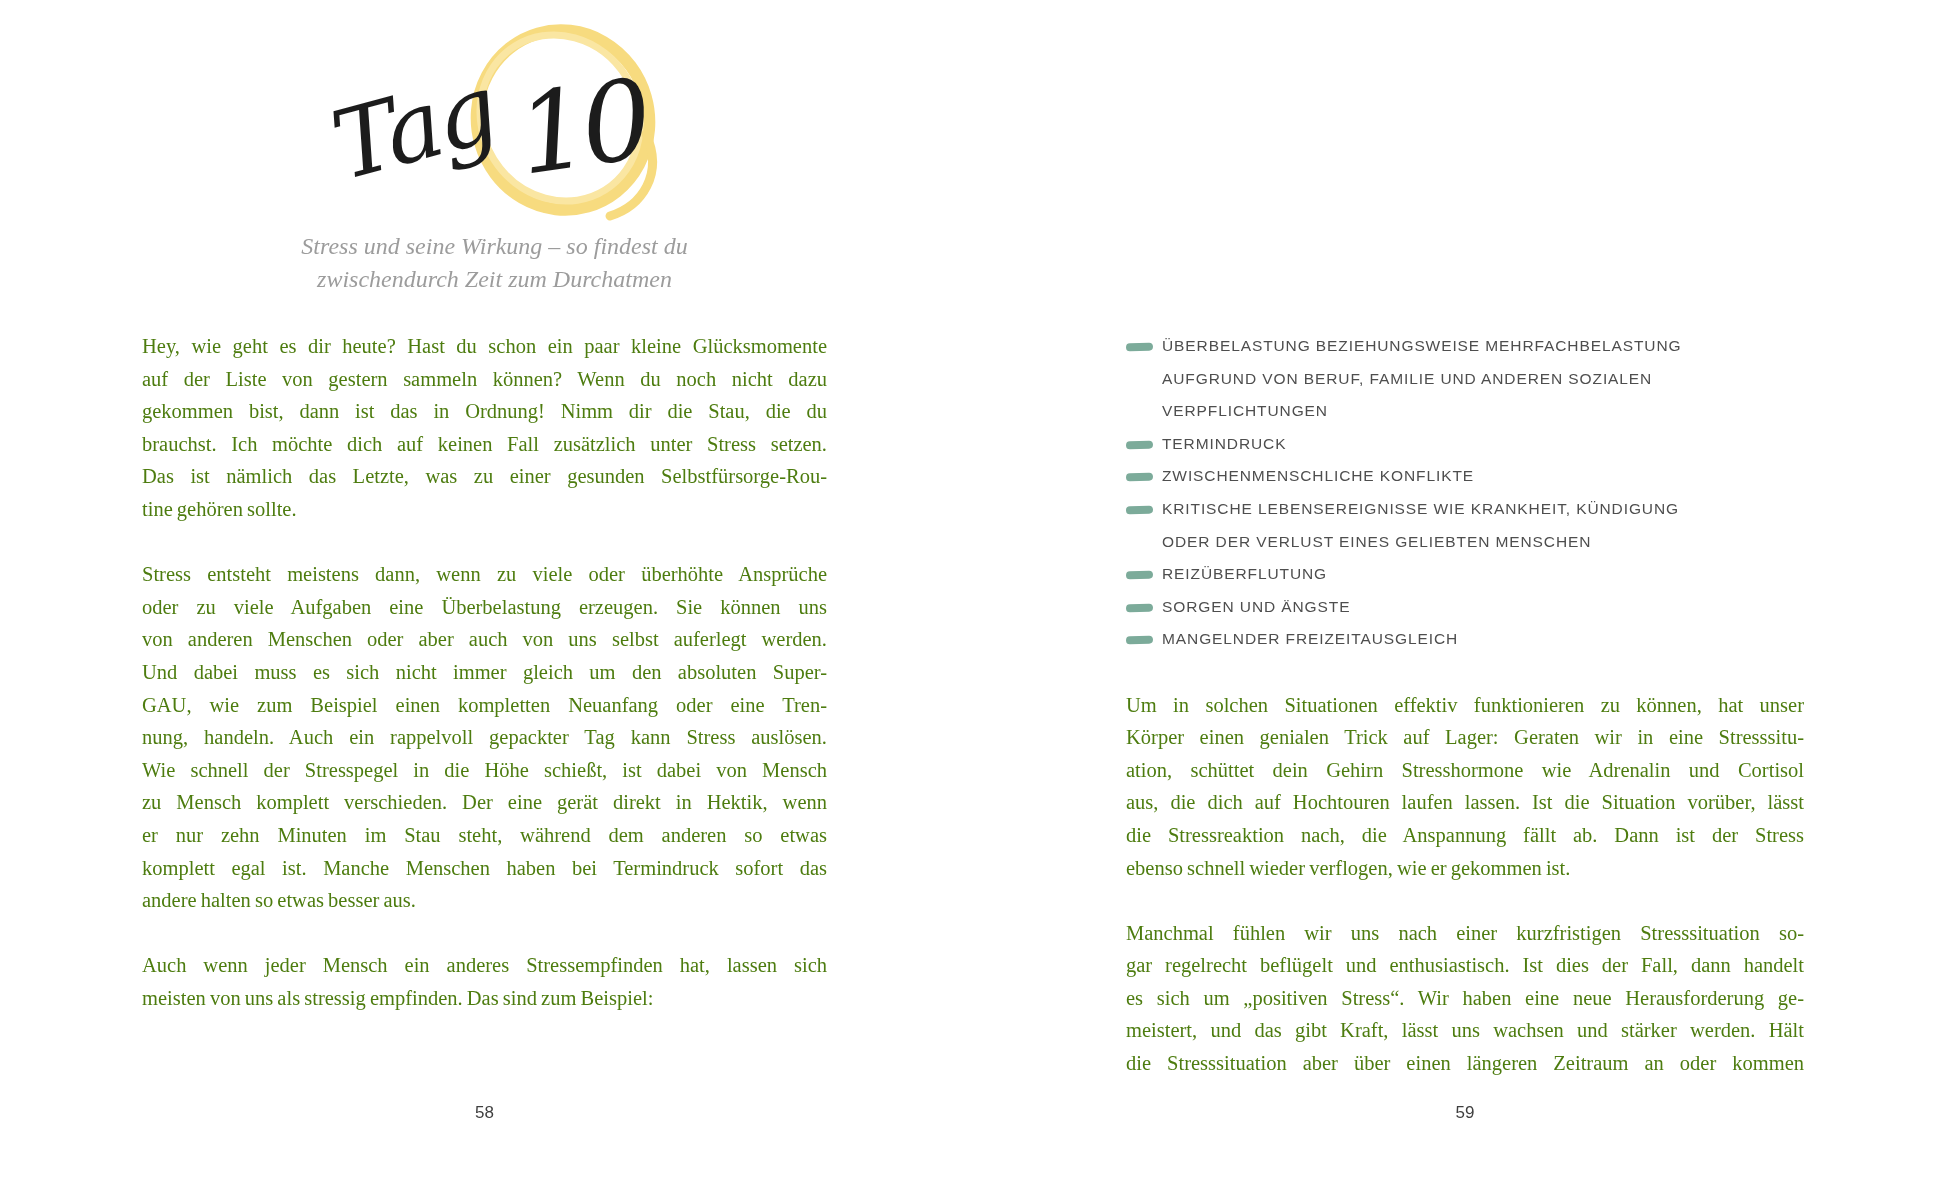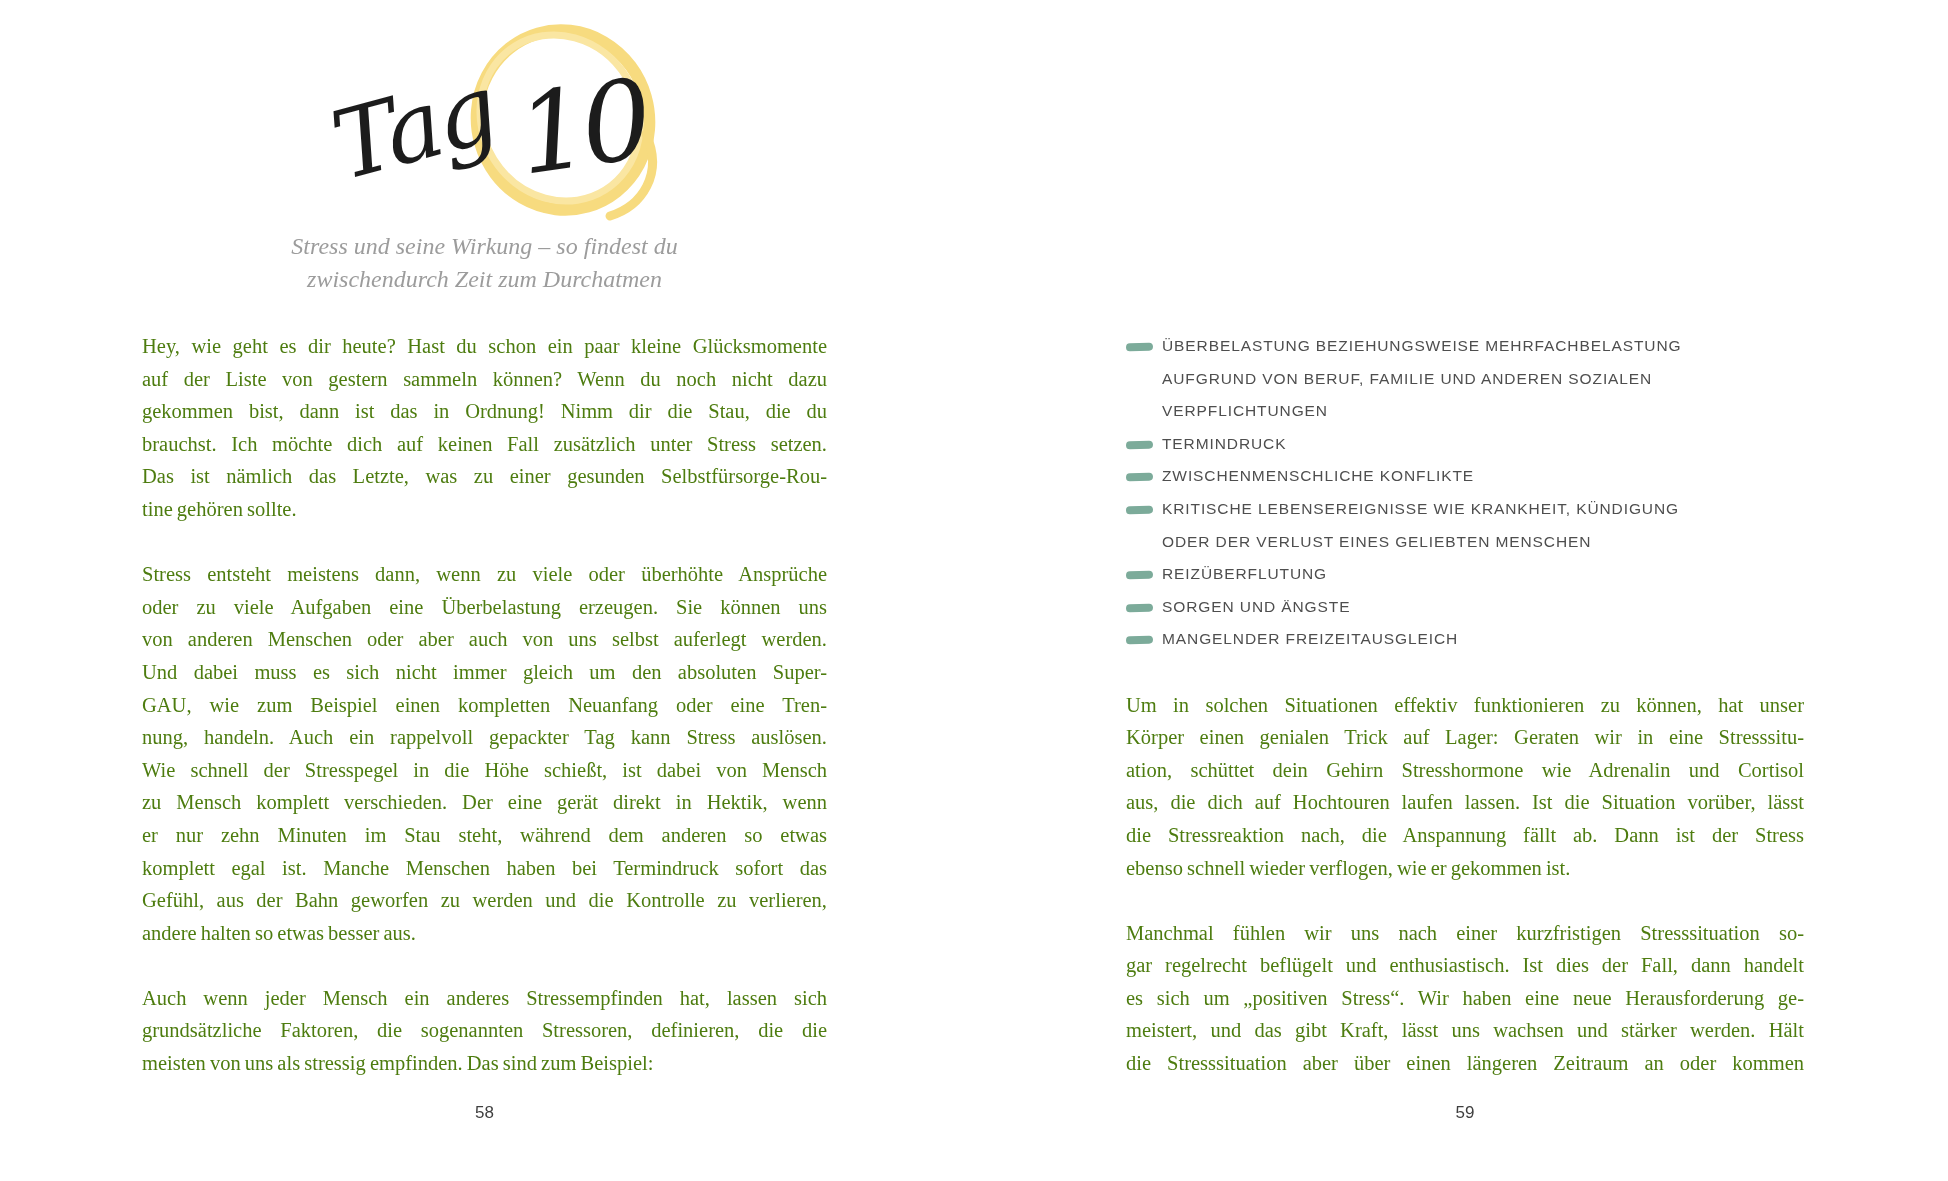--- a/index.html
+++ b/index.html
@@ -18,21 +18,21 @@
   .logo { position:absolute; left:186px; top:8px; width:334px; height:222px; }
   .logo svg { display:block; width:100%; height:100%; overflow:visible; }
   .logo text {
     font-family:"DejaVu Serif", serif;
     font-style:italic;
   }
   .tag-word   { font-size:95px;  letter-spacing:-4px; }
   .day-number { font-size:110px; letter-spacing:-6px; }
 
   .subtitle {
-    position:absolute; left:0; top:230px; width:100%;
+    position:absolute; left:10px; top:230px; width:100%;
     text-align:center;
     font-style:italic;
     font-size:24px;
     line-height:33px;
     color:#9c9c9c;
   }
 
   .body-block { position:absolute; left:0; top:330px; width:100%; }
 
   .para { margin:0 0 32.6px 0; }
@@ -115,26 +115,24 @@
           <div class="line j">Stress entsteht meistens dann, wenn zu viele oder überhöhte Ansprüche</div>
           <div class="line j">oder zu viele Aufgaben eine Überbelastung erzeugen. Sie können uns</div>
           <div class="line j">von anderen Menschen oder aber auch von uns selbst auferlegt werden.</div>
           <div class="line j">Und dabei muss es sich nicht immer gleich um den absoluten Super-</div>
           <div class="line j">GAU, wie zum Beispiel einen kompletten Neuanfang oder eine Tren-</div>
           <div class="line j">nung, handeln. Auch ein rappelvoll gepackter Tag kann Stress auslösen.</div>
           <div class="line j">Wie schnell der Stresspegel in die Höhe schießt, ist dabei von Mensch</div>
           <div class="line j">zu Mensch komplett verschieden. Der eine gerät direkt in Hektik, wenn</div>
           <div class="line j">er nur zehn Minuten im Stau steht, während dem anderen so etwas</div>
           <div class="line j">komplett egal ist. Manche Menschen haben bei Termindruck sofort das</div>
-          <div class="line j">Gefühl, aus der Bahn geworfen zu werden und die Kontrolle zu verlieren,</div>
           <div class="line">andere halten so etwas besser aus.</div>
         </div>
         <div class="para">
           <div class="line j">Auch wenn jeder Mensch ein anderes Stressempfinden hat, lassen sich</div>
-          <div class="line j">grundsätzliche Faktoren, die sogenannten Stressoren, definieren, die die</div>
           <div class="line">meisten von uns als stressig empfinden. Das sind zum Beispiel:</div>
         </div>
       </div>
 
     <div class="pagenum">58</div>
   </div>
 
   <div class="page-right">
     <div class="body-block">
       <div class="stressor-list" id="stressor-list">

